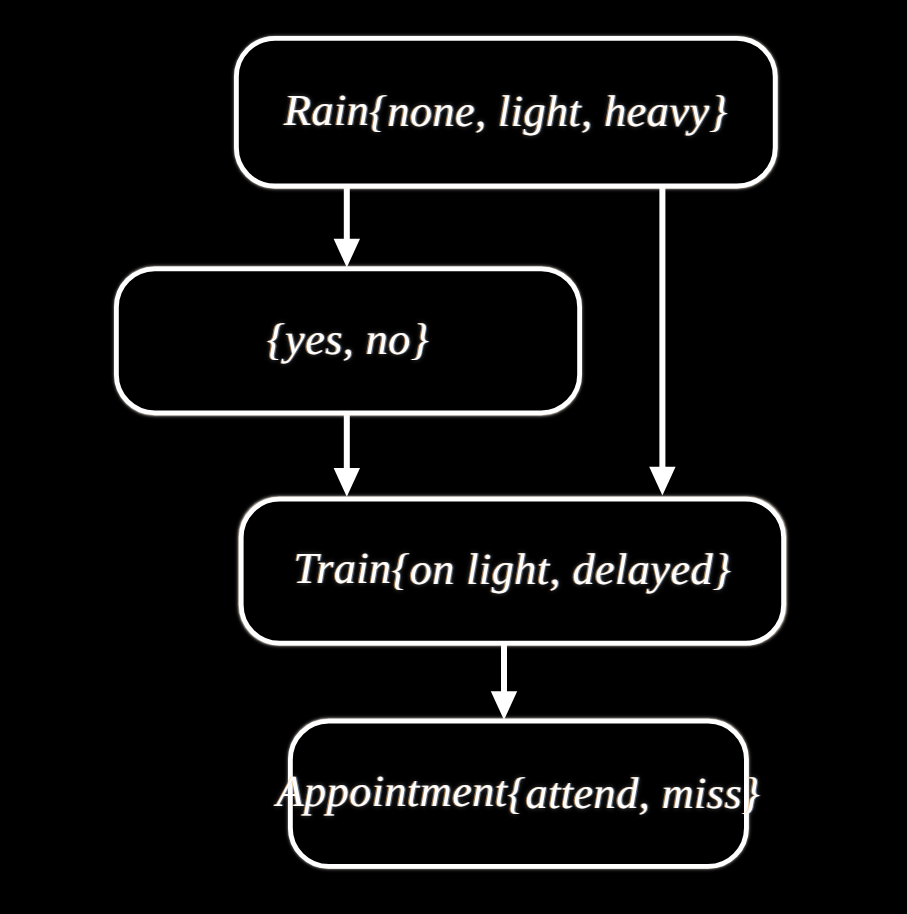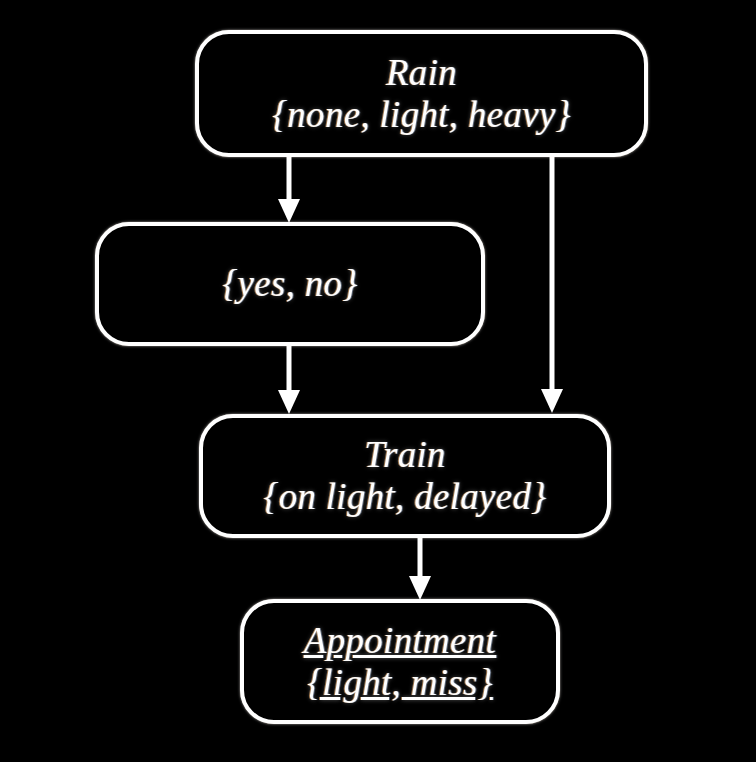--- a/index.html
+++ b/index.html
@@ -17,21 +17,21 @@
   }
 
   
   .node {
     position: absolute;
     box-sizing: border-box;
     border: 4px solid #ffffff;
     border-radius: 34px;
     background: #000000;
     display: flex;
-    flex-direction: column;
+    flex-direction: row;
     align-items: center;
     justify-content: center;
     color: #ffffff;
     text-align: center;
     
     box-shadow: 0 0 3px rgba(255,255,255,0.55),
                 0 0 1px rgba(255,225,190,0.5);
   }
   .node .nm,
   .node .st {
@@ -43,22 +43,22 @@
     text-shadow:
       -1px 0 0 rgba(255,190,120,0.55),
        1px 0 0 rgba(190,215,255,0.40),
        0 0 4px rgba(255,255,255,0.35);
   }
   .node .nm { font-size: 37px; margin-bottom: 2px; }
   .node .st { font-size: 37px; }
 
   #node-rain        { left: 195px; top: 30px;  width: 453px; height: 127px; }
   #node-maintenance { left: 95px;  top: 222px; width: 390px; height: 124px; }
-  #node-train       { left: 199px; top: 414px; width: 412px; height: 124px; }
-  #node-appointment { left: 240px; top: 599px; width: 320px; height: 125px; text-decoration: underline; }
+  #node-train       { left: 199px; top: 414px; width: 456px; height: 124px; }
+  #node-appointment { left: 240px; top: 599px; width: 384px; height: 125px; }
 
   
   .edge {
     position: absolute;
     overflow: visible;
   }
   .edge svg { display: block; overflow: visible; }
   .edge line { stroke: #ffffff; stroke-width: 5; }
   .edge polygon { fill: #ffffff; }
 
@@ -109,16 +109,16 @@
     <div class="st">{yes, no}</div>
   </div>
 
   <div class="node" id="node-train">
     <div class="nm">Train</div>
     <div class="st">{on light, delayed}</div>
   </div>
 
   <div class="node" id="node-appointment">
     <div class="nm">Appointment</div>
-    <div class="st">{light, miss}</div>
+    <div class="st">{attend, miss}</div>
   </div>
 
 </div>
 
 </body></html>

